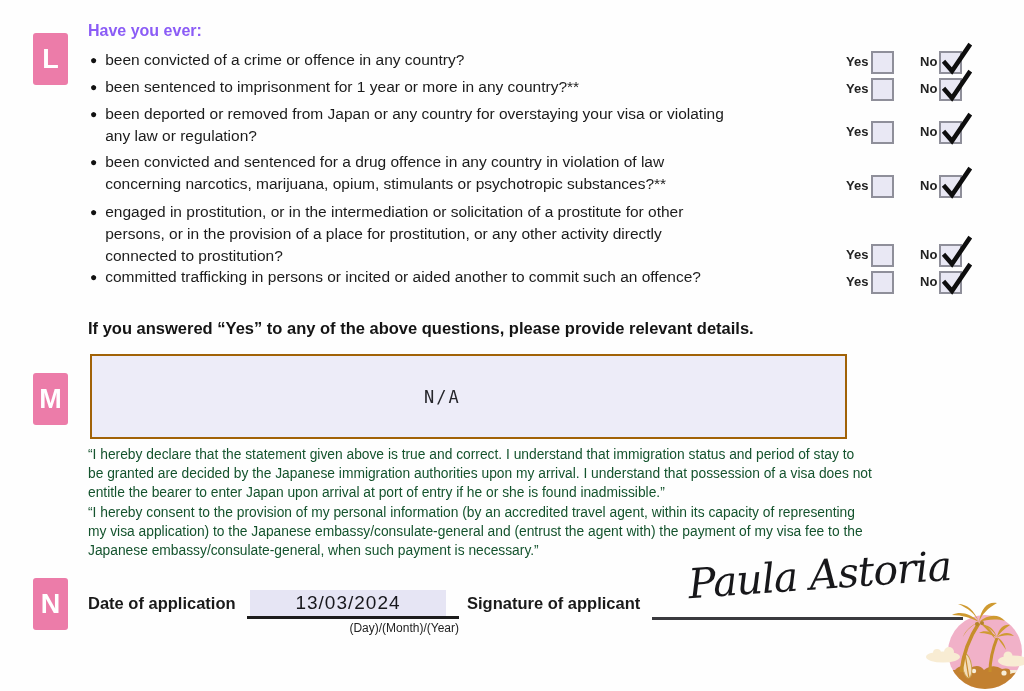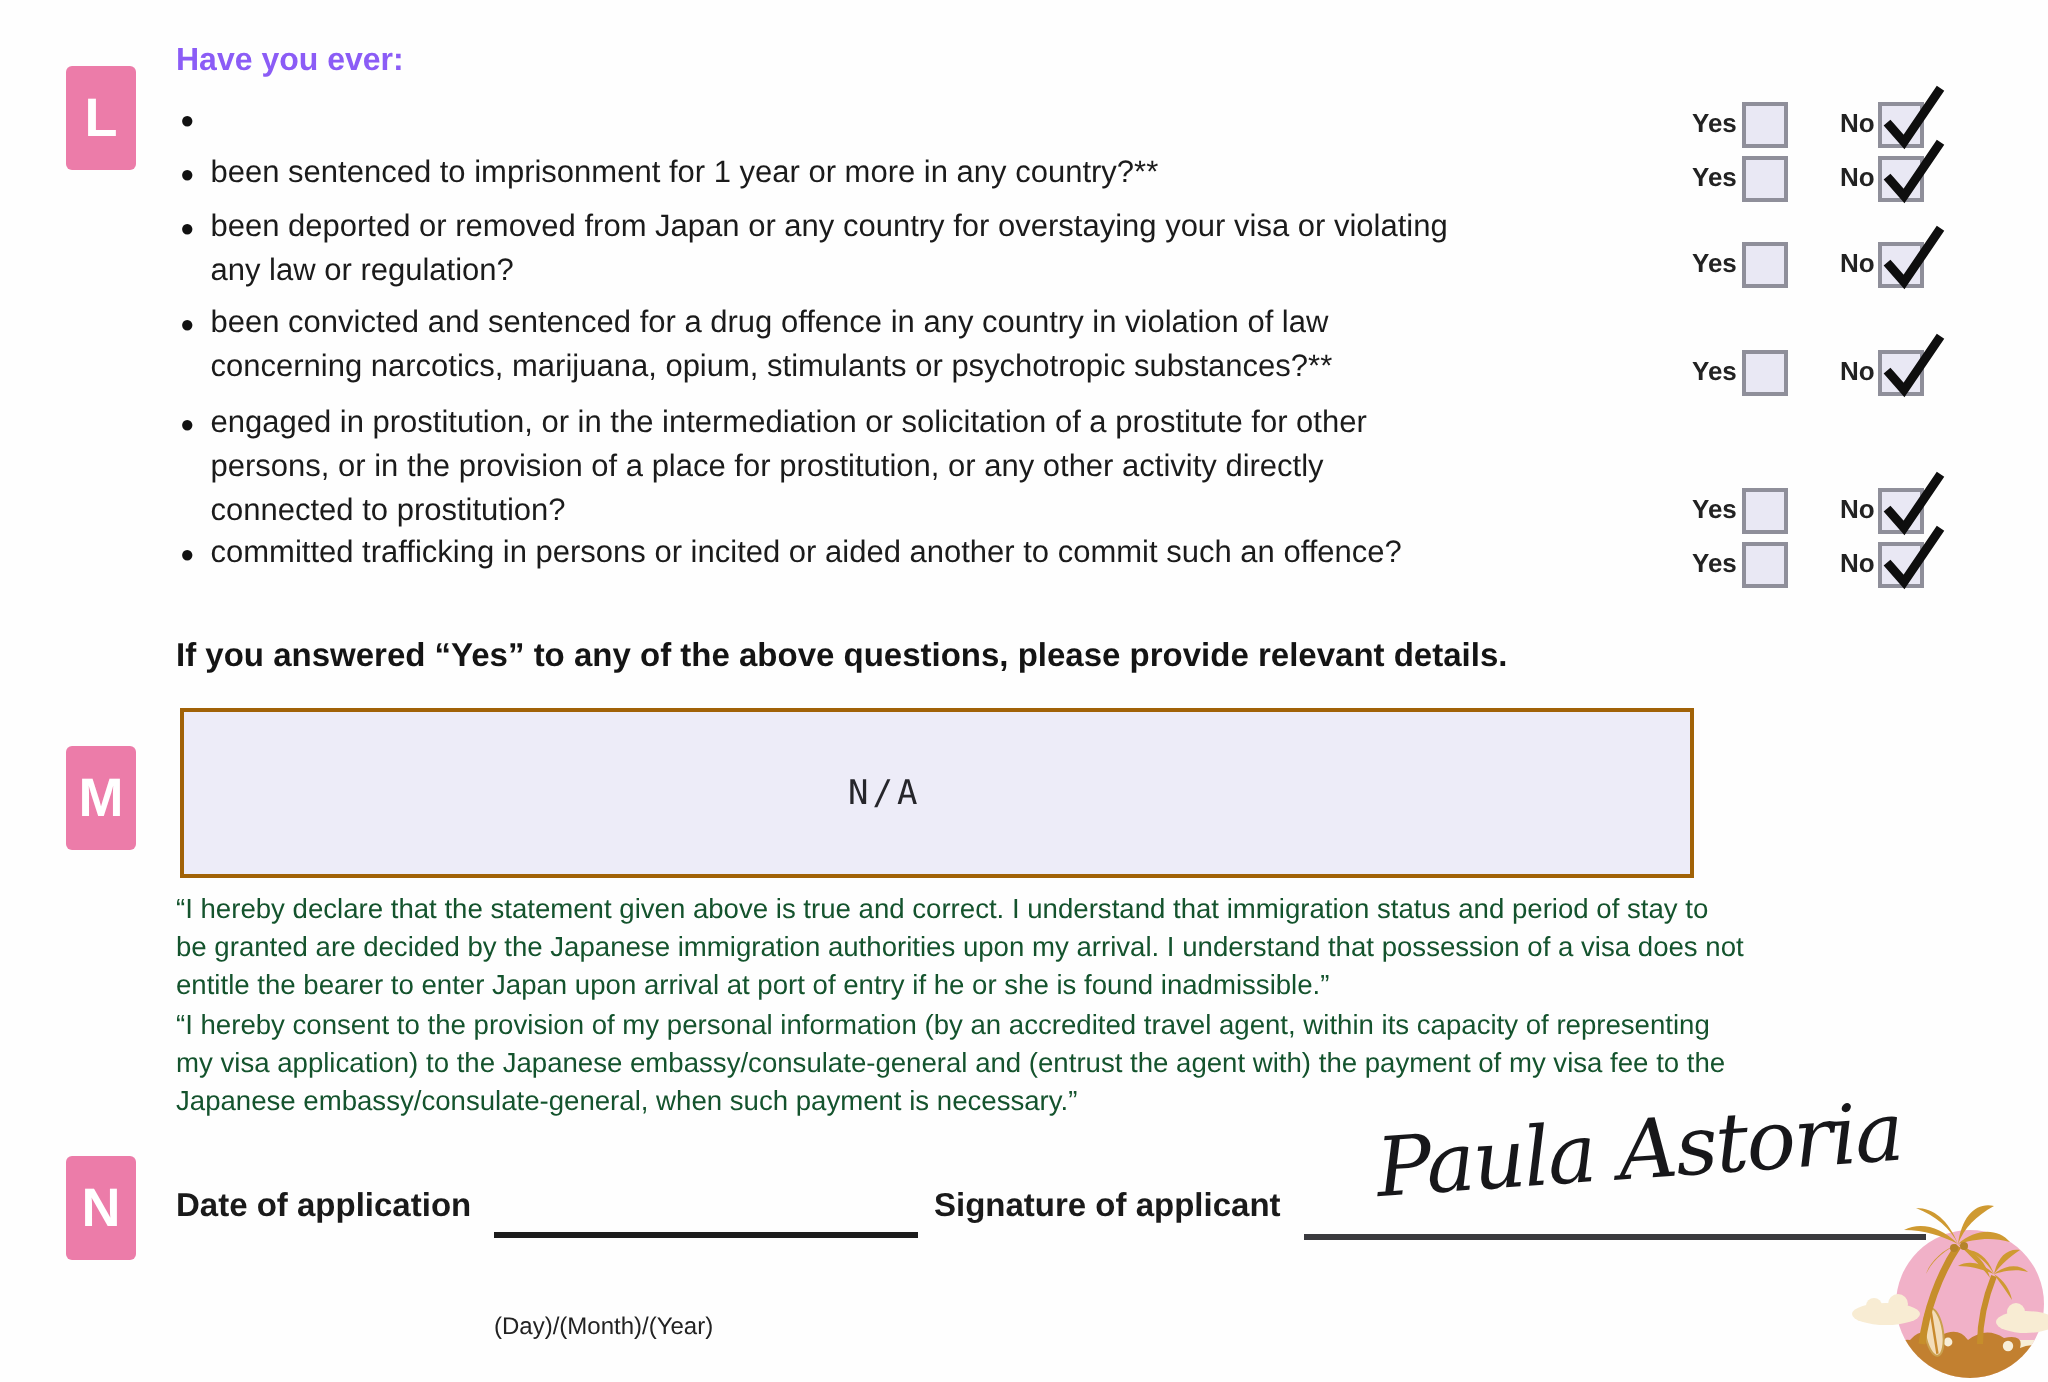--- a/index.html
+++ b/index.html
@@ -48,21 +48,21 @@
   .declaration { position:absolute; left:88px; width:900px; font-size:13.8px; line-height:19px;
                  color:#14532d; white-space:pre-line; }
   .decl-1 { top:445px; } .decl-2 { top:503px; }
 
   .field-label { position:absolute; top:594px; font-size:16.5px; font-weight:bold; color:#1a1a1a; }
   .date-label { left:88px; } .sig-label { left:467px; }
   .date-field { position:absolute; left:250px; top:590px; width:196px; height:26px;
                 background:#e6e5f4; display:flex; align-items:center; justify-content:center;
                 font-size:19px; letter-spacing:1px; color:#17171c; }
   .date-underline { position:absolute; left:247px; top:616px; width:212px; height:3px; background:#1c1c1c; }
-  .date-caption { position:absolute; left:247px; top:656px; width:212px; text-align:left;
+  .date-caption { position:absolute; left:247px; top:621px; width:212px; text-align:right;
                   font-size:12px; color:#222; }
   .sig-line { position:absolute; left:652px; top:617px; width:311px; height:2.5px; background:#3a3a3e; }
   .signature { position:absolute; left:688px; top:551px; font-family:"DejaVu Serif", serif;
                font-style:italic; font-size:41px; color:#17171a; transform:rotate(-4deg);
                letter-spacing:-1px; white-space:nowrap; }
 
   .logo { position:absolute; left:924px; top:590px; }
 </style>
 </head>
 <body>
@@ -70,20 +70,21 @@
 <div class="page">
 
   <div class="badge badge-l">L</div>
   <div class="badge badge-m">M</div>
   <div class="badge badge-n">N</div>
 
   <div class="heading">Have you ever:</div>
 
   <div class="question q1">
     <span class="bullet">●</span>
+    <span class="qtext">been convicted of a crime or offence in any country?</span>
   </div>
   <div class="question q2">
     <span class="bullet">●</span>
     <span class="qtext">been sentenced to imprisonment for 1 year or more in any country?**</span>
   </div>
   <div class="question q3">
     <span class="bullet">●</span>
     <span class="qtext">been deported or removed from Japan or any country for overstaying your visa or violating
 any law or regulation?</span>
   </div>
@@ -171,20 +172,21 @@
   </div>
 
   <div class="declaration decl-1">“I hereby declare that the statement given above is true and correct. I understand that immigration status and period of stay to
 be granted are decided by the Japanese immigration authorities upon my arrival. I understand that possession of a visa does not
 entitle the bearer to enter Japan upon arrival at port of entry if he or she is found inadmissible.”</div>
   <div class="declaration decl-2">“I hereby consent to the provision of my personal information (by an accredited travel agent, within its capacity of representing
 my visa application) to the Japanese embassy/consulate-general and (entrust the agent with) the payment of my visa fee to the
 Japanese embassy/consulate-general, when such payment is necessary.”</div>
 
   <div class="field-label date-label">Date of application</div>
+  <div class="date-field">13/03/2024</div>
   <div class="date-underline"></div>
   <div class="date-caption">(Day)/(Month)/(Year)</div>
 
   <div class="field-label sig-label">Signature of applicant</div>
   <div class="sig-line"></div>
   <div class="signature">Paula Astoria</div>
 
   <svg class="logo" width="100" height="101" viewBox="0 0 100 101">
     <defs>
       <clipPath id="circ">

